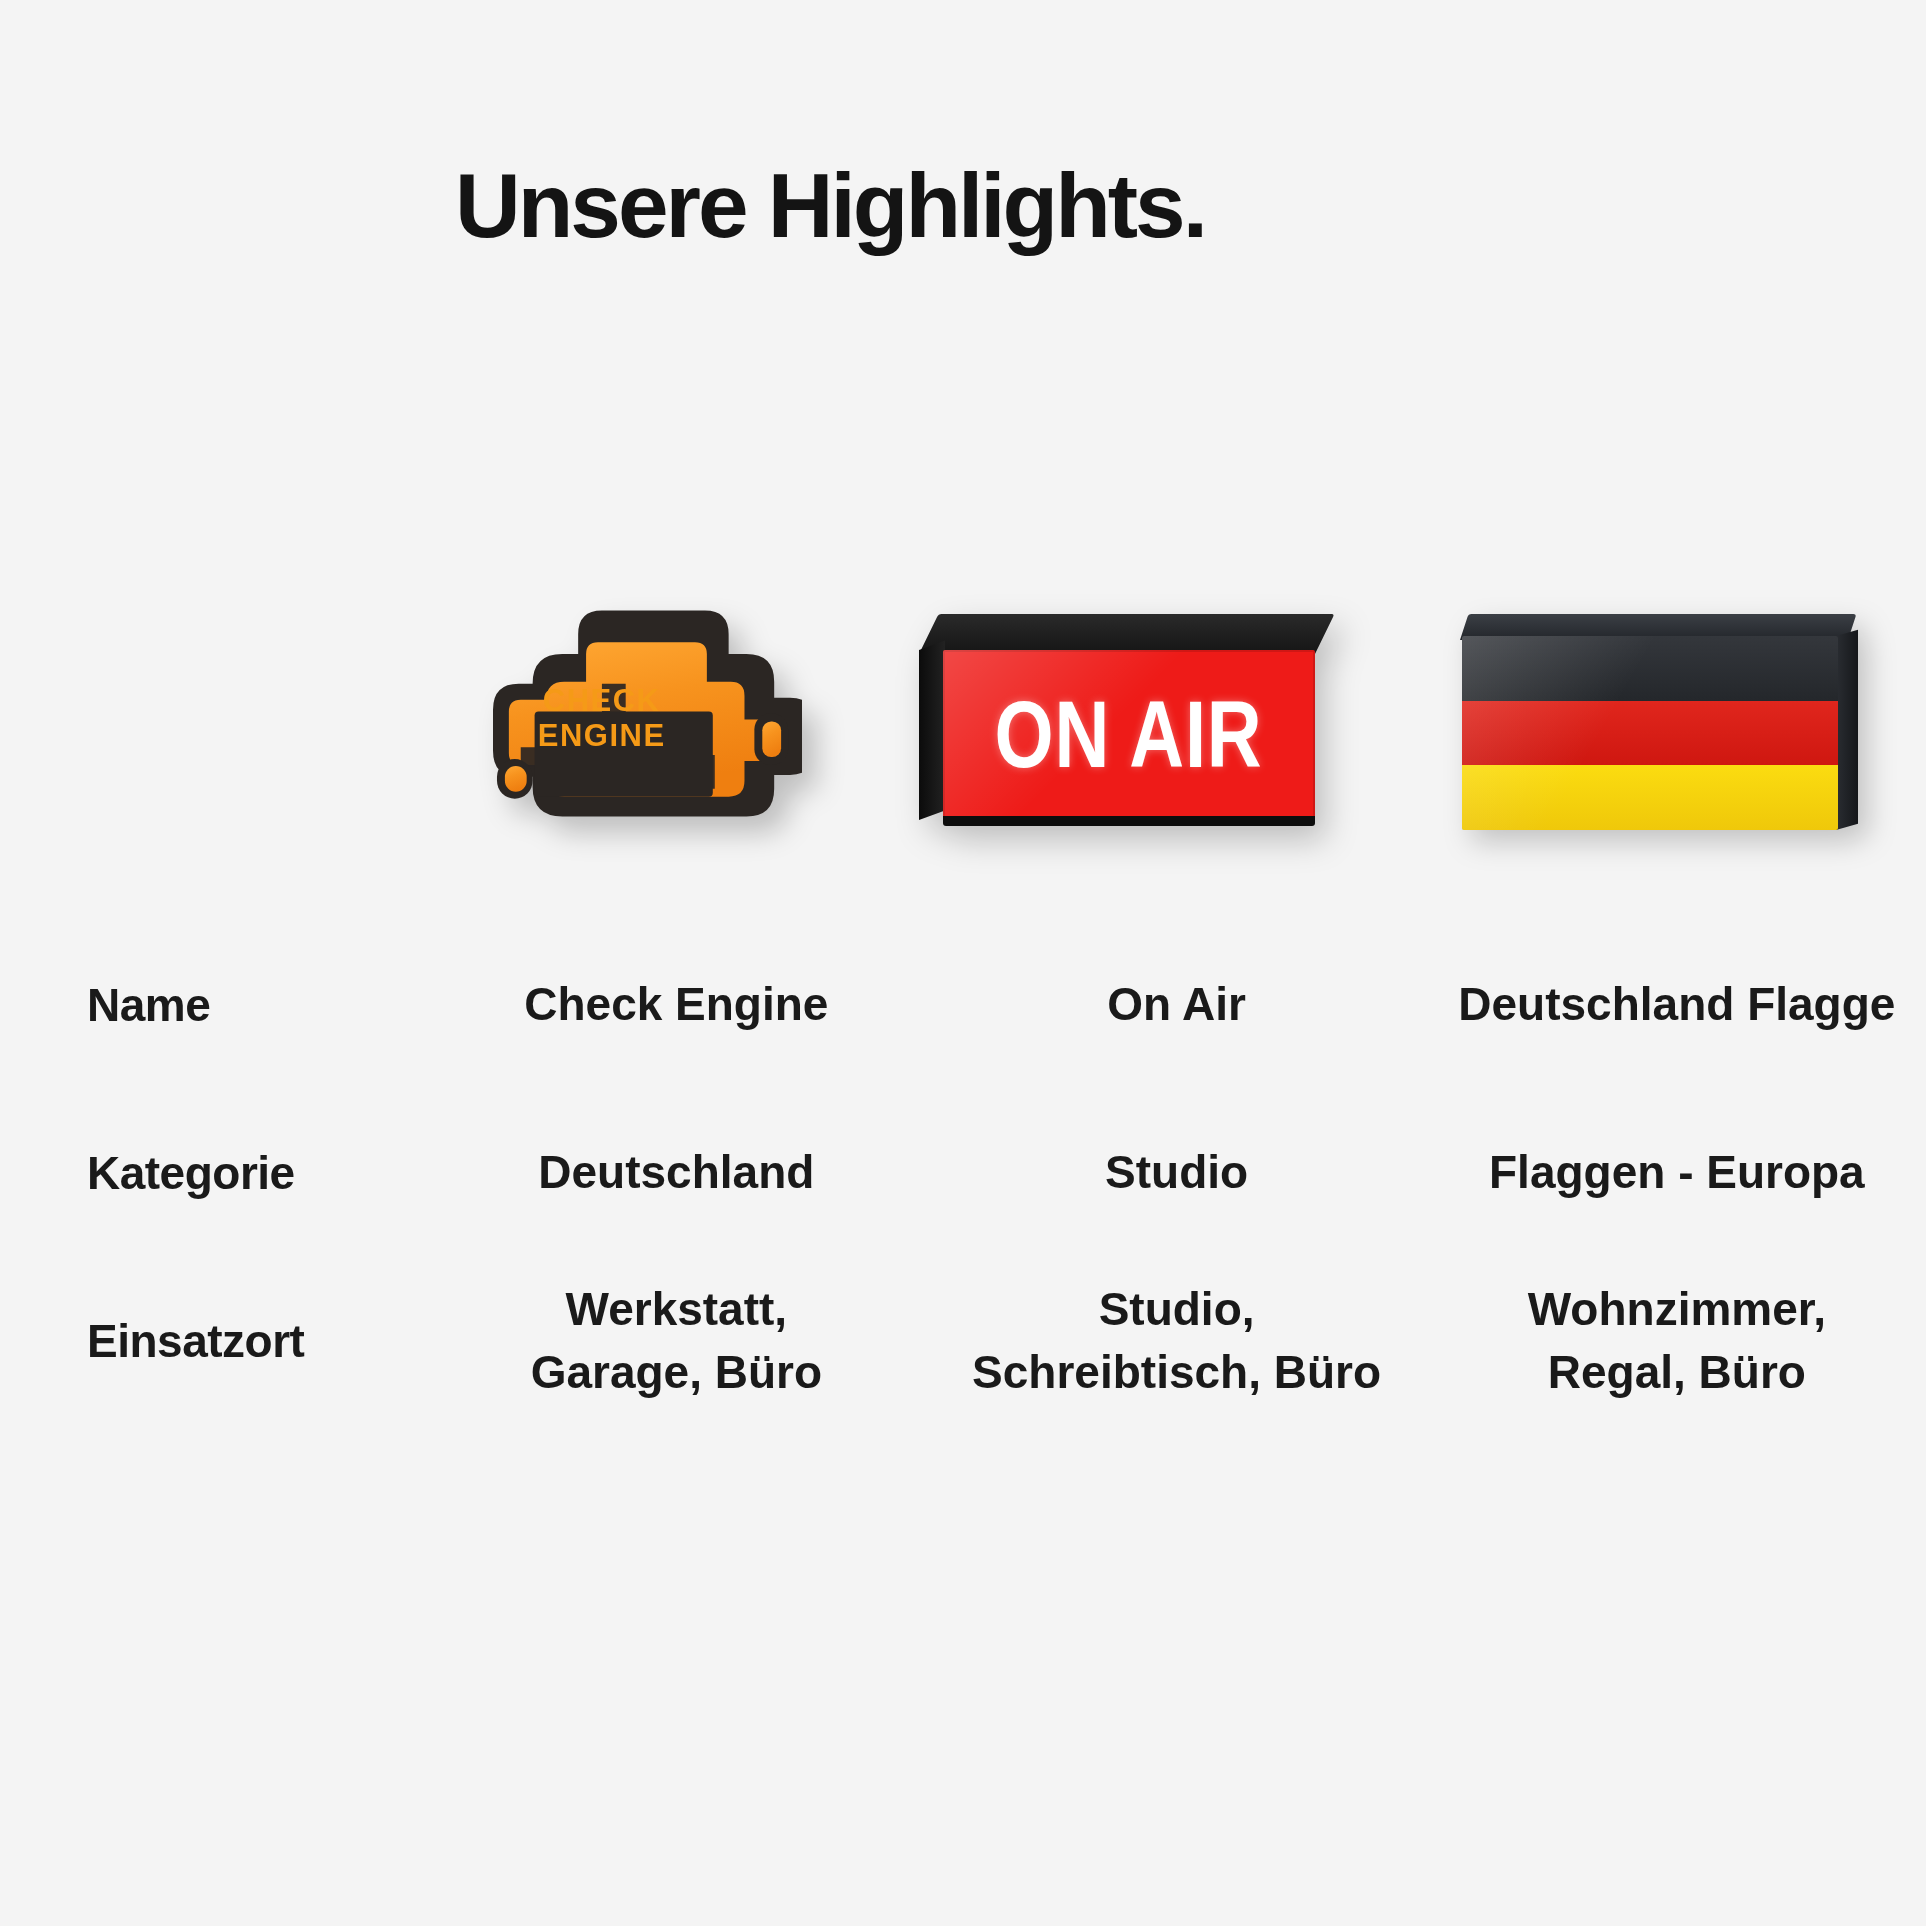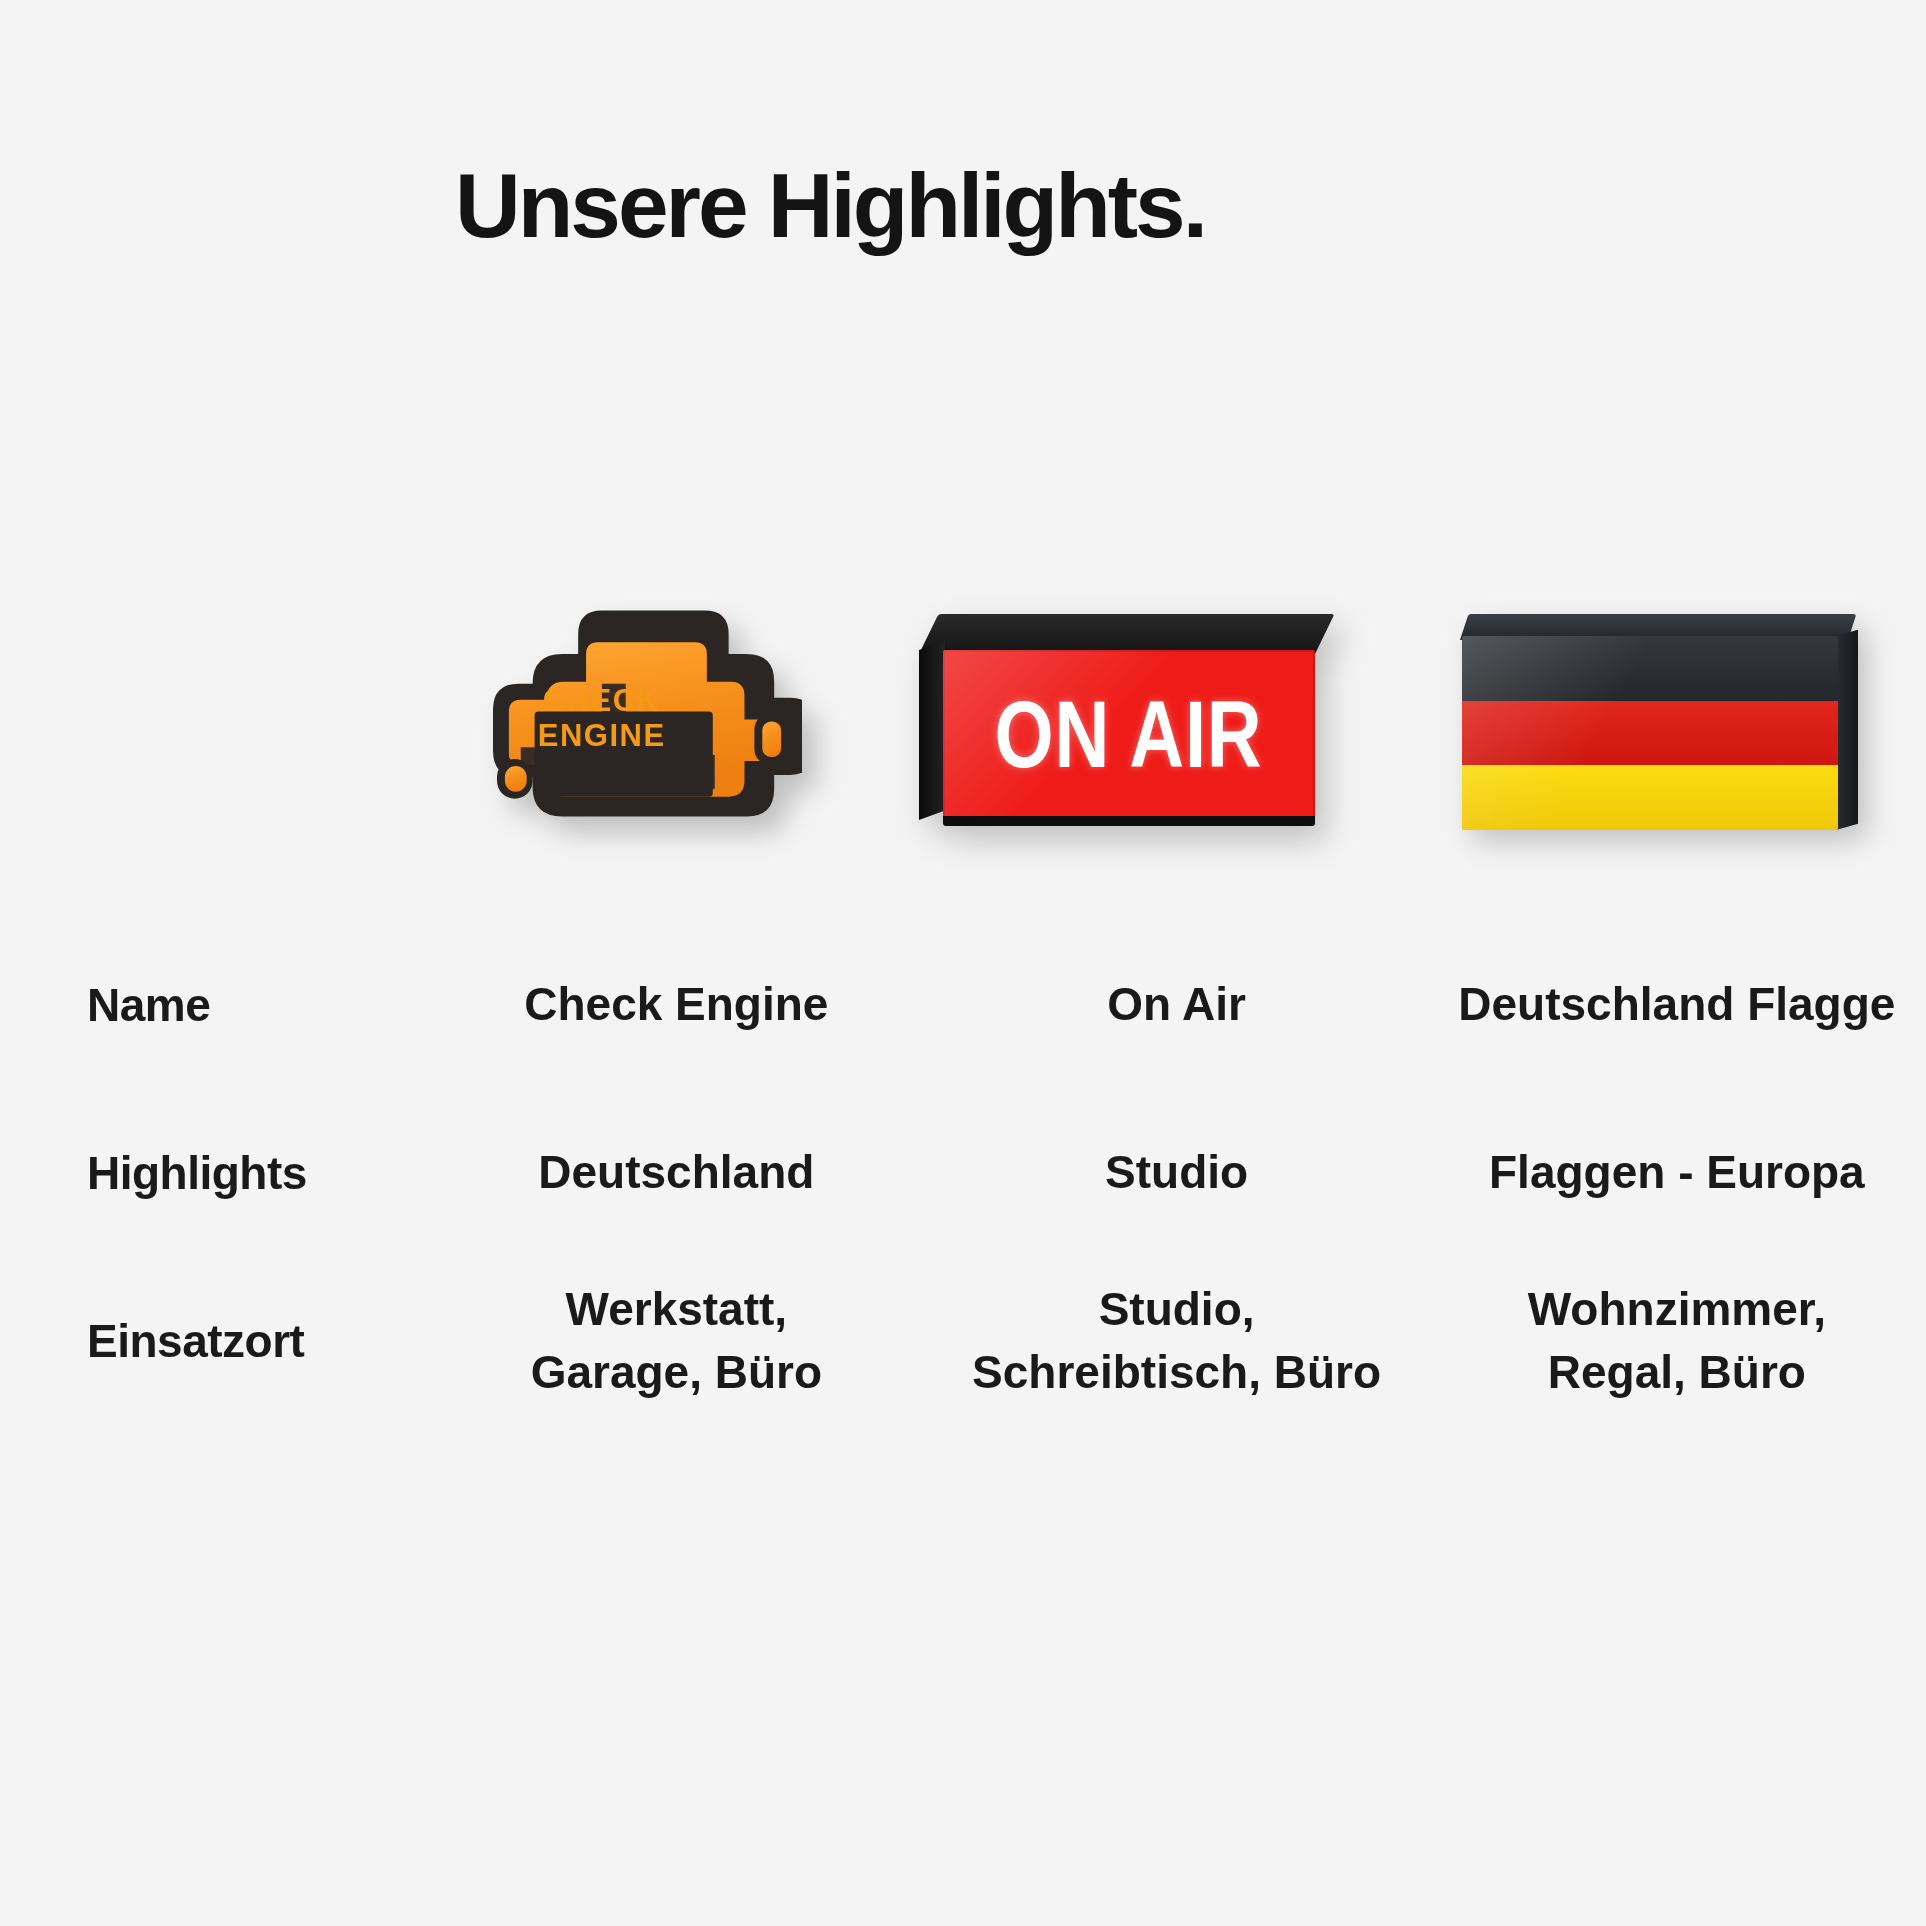--- a/index.html
+++ b/index.html
@@ -254,21 +254,21 @@
         <col class="c-val">
     </colgroup>
     <tbody>
       <tr>
         <th>Name</th>
         <td>Check Engine</td>
         <td>On Air</td>
         <td>Deutschland Flagge</td>
       </tr>
       <tr>
-        <th>Highlights</th>
+        <th>Kategorie</th>
         <td>Deutschland</td>
         <td>Studio</td>
         <td>Flaggen - Europa</td>
       </tr>
       <tr class="row-tall">
         <th>Einsatzort</th>
         <td>
           <div>Werkstatt,</div>
           <div>Garage, Büro</div>
         </td>

